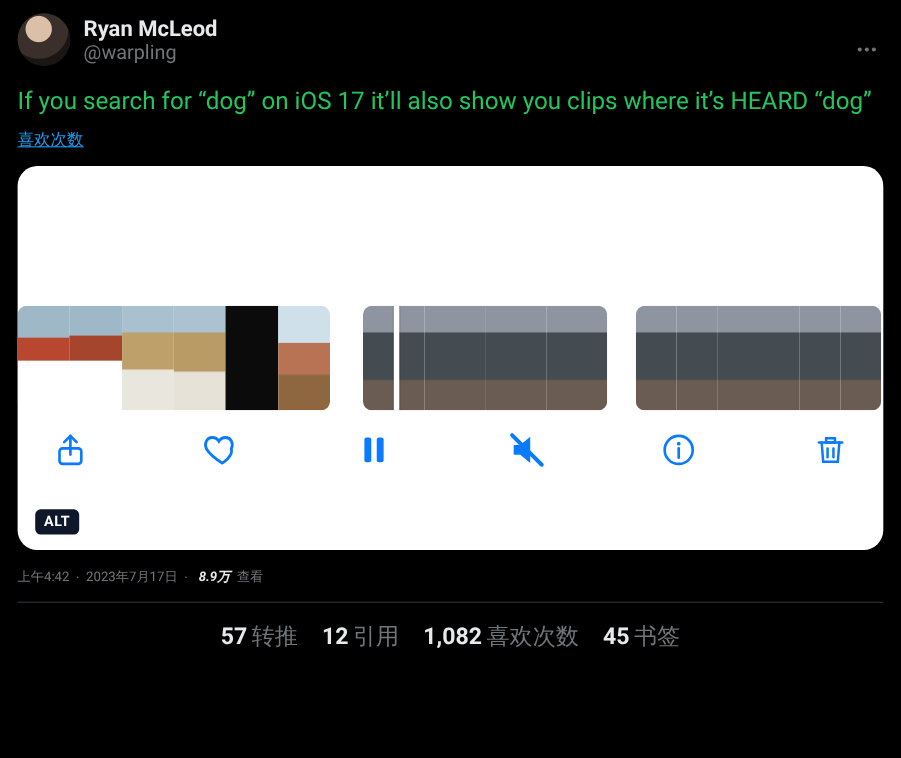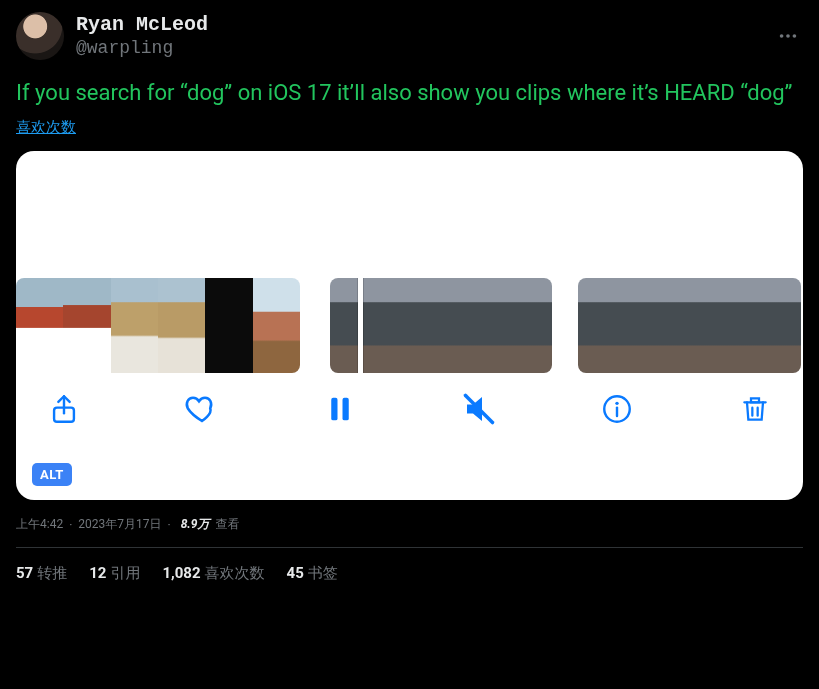--- a/index.html
+++ b/index.html
@@ -1,18 +1,18 @@
 <!DOCTYPE html>
 <html><head>
 <meta charset="utf-8">
 <style>
   * { box-sizing: border-box; margin: 0; padding: 0; }
   html, body { width: 819px; height: 689px; background: #000; font-family: -apple-system, BlinkMacSystemFont, "Segoe UI", Roboto, Helvetica, Arial, sans-serif; color: #e7e9ea; overflow: hidden; }
   .tweet { padding: 12px 16px 0 16px; }
-  .header { display: flex; align-items: center; font-family: Liberation Mono, monospace; }
+  .header { display: flex; align-items: flex-end; }
   .avatar { width: 48px; height: 48px; border-radius: 50%; flex-shrink: 0; background: radial-gradient(circle at 40% 30%, #dcbfa8 0 26%, #3a2f2a 28% 60%, #1a1614 62% 100%); overflow: hidden; }
   .names { margin-left: 12px; flex: 1; min-width: 0; }
   .display-name { font-weight: 700; font-size: 20px; color: #e7e9ea; line-height: 24px; }
   .handle { font-size: 18px; color: #71767b; line-height: 22px; }
   .more { color: #71767b; padding: 4px; }
   .more svg { display: block; }
   .body { margin-top: 18px; font-size: 22px; line-height: 30px; color: #22c55e; }
   .translate { display: inline-block; margin-top: 10px; color: #1d9bf0; font-size: 15px; }
   .media-card { margin-top: 14px; border-radius: 18px; overflow: hidden; background: #fff; position: relative; }
   .media-inner { position: relative; height: 349px; display: flex; flex-direction: column; }
@@ -29,25 +29,25 @@
   .g1 .f1 { background: linear-gradient(180deg,#9fb8c7 0 28%, #a5452e 29% 52%, #fff 53% 100%); }
   .g1 .f2 { background: linear-gradient(180deg,#a9c0cf 0 25%, #bda06a 26% 60%, #e9e6de 62% 100%); }
   .g1 .f3 { background: linear-gradient(180deg,#acc2d0 0 25%, #b99b66 26% 62%, #e7e2d8 64% 100%); }
   .g1 .f4 { background: #0b0b0b; }
   .g1 .f5 { background: linear-gradient(180deg,#cfe0ea 0 35%, #b87254 36% 65%, #8e663f 67% 100%); }
   .g2 .fa, .g3 .fb { background: linear-gradient(180deg,#8e95a0 0 25%, #454c51 26% 70%, #6a5c52 72% 100%); }
   .playhead { position: absolute; left: 28px; top: -6px; bottom: -6px; width: 5px; background: #fff; border-radius: 3px; box-shadow: 0 0 0 1px rgba(0,0,0,.15); }
   .toolbar { margin-top: 14px; padding: 0 26px 0 26px; display: flex; justify-content: space-between; align-items: center; }
   .tbtn { color: #0a7aff; display: flex; align-items: center; justify-content: center; width: 44px; height: 44px; }
   .tbtn svg { display: block; }
-  .alt-badge { position: absolute; left: 16px; bottom: 14px; background: #3b82f6; color: #fff; font-weight: 700; font-size: 13px; padding: 4px 8px; border-radius: 5px; letter-spacing: .5px; }
+  .alt-badge { position: absolute; left: 16px; bottom: 14px; background: #0f172a; color: #fff; font-weight: 700; font-size: 13px; padding: 4px 8px; border-radius: 5px; letter-spacing: .5px; }
   .meta { margin-top: 16px; color: #71767b; font-size: 12px; display: flex; align-items: center; gap: 6px; }
   .meta .strong { color: #e7e9ea; font-weight: 700; margin-left: 4px; font-style: italic; }
   .divider { height: 1px; background: #2f3336; margin-top: 14px; }
-  .stats { display: flex; gap: 22px; padding: 16px 0 0 0; font-size: 15px; color: #71767b; }
+  .stats { display: flex; gap: 22px; padding: 16px 0 0 0; font-size: 21px; color: #71767b; justify-content: center; }
   .stats .n { color: #e7e9ea; font-weight: 700; margin-right: 4px; }
 </style>
 </head>
 <body>
 
 <div class="tweet">
   <div class="header">
     <div class="avatar"></div>
     <div class="names">
       <div class="display-name">Ryan McLeod</div>

